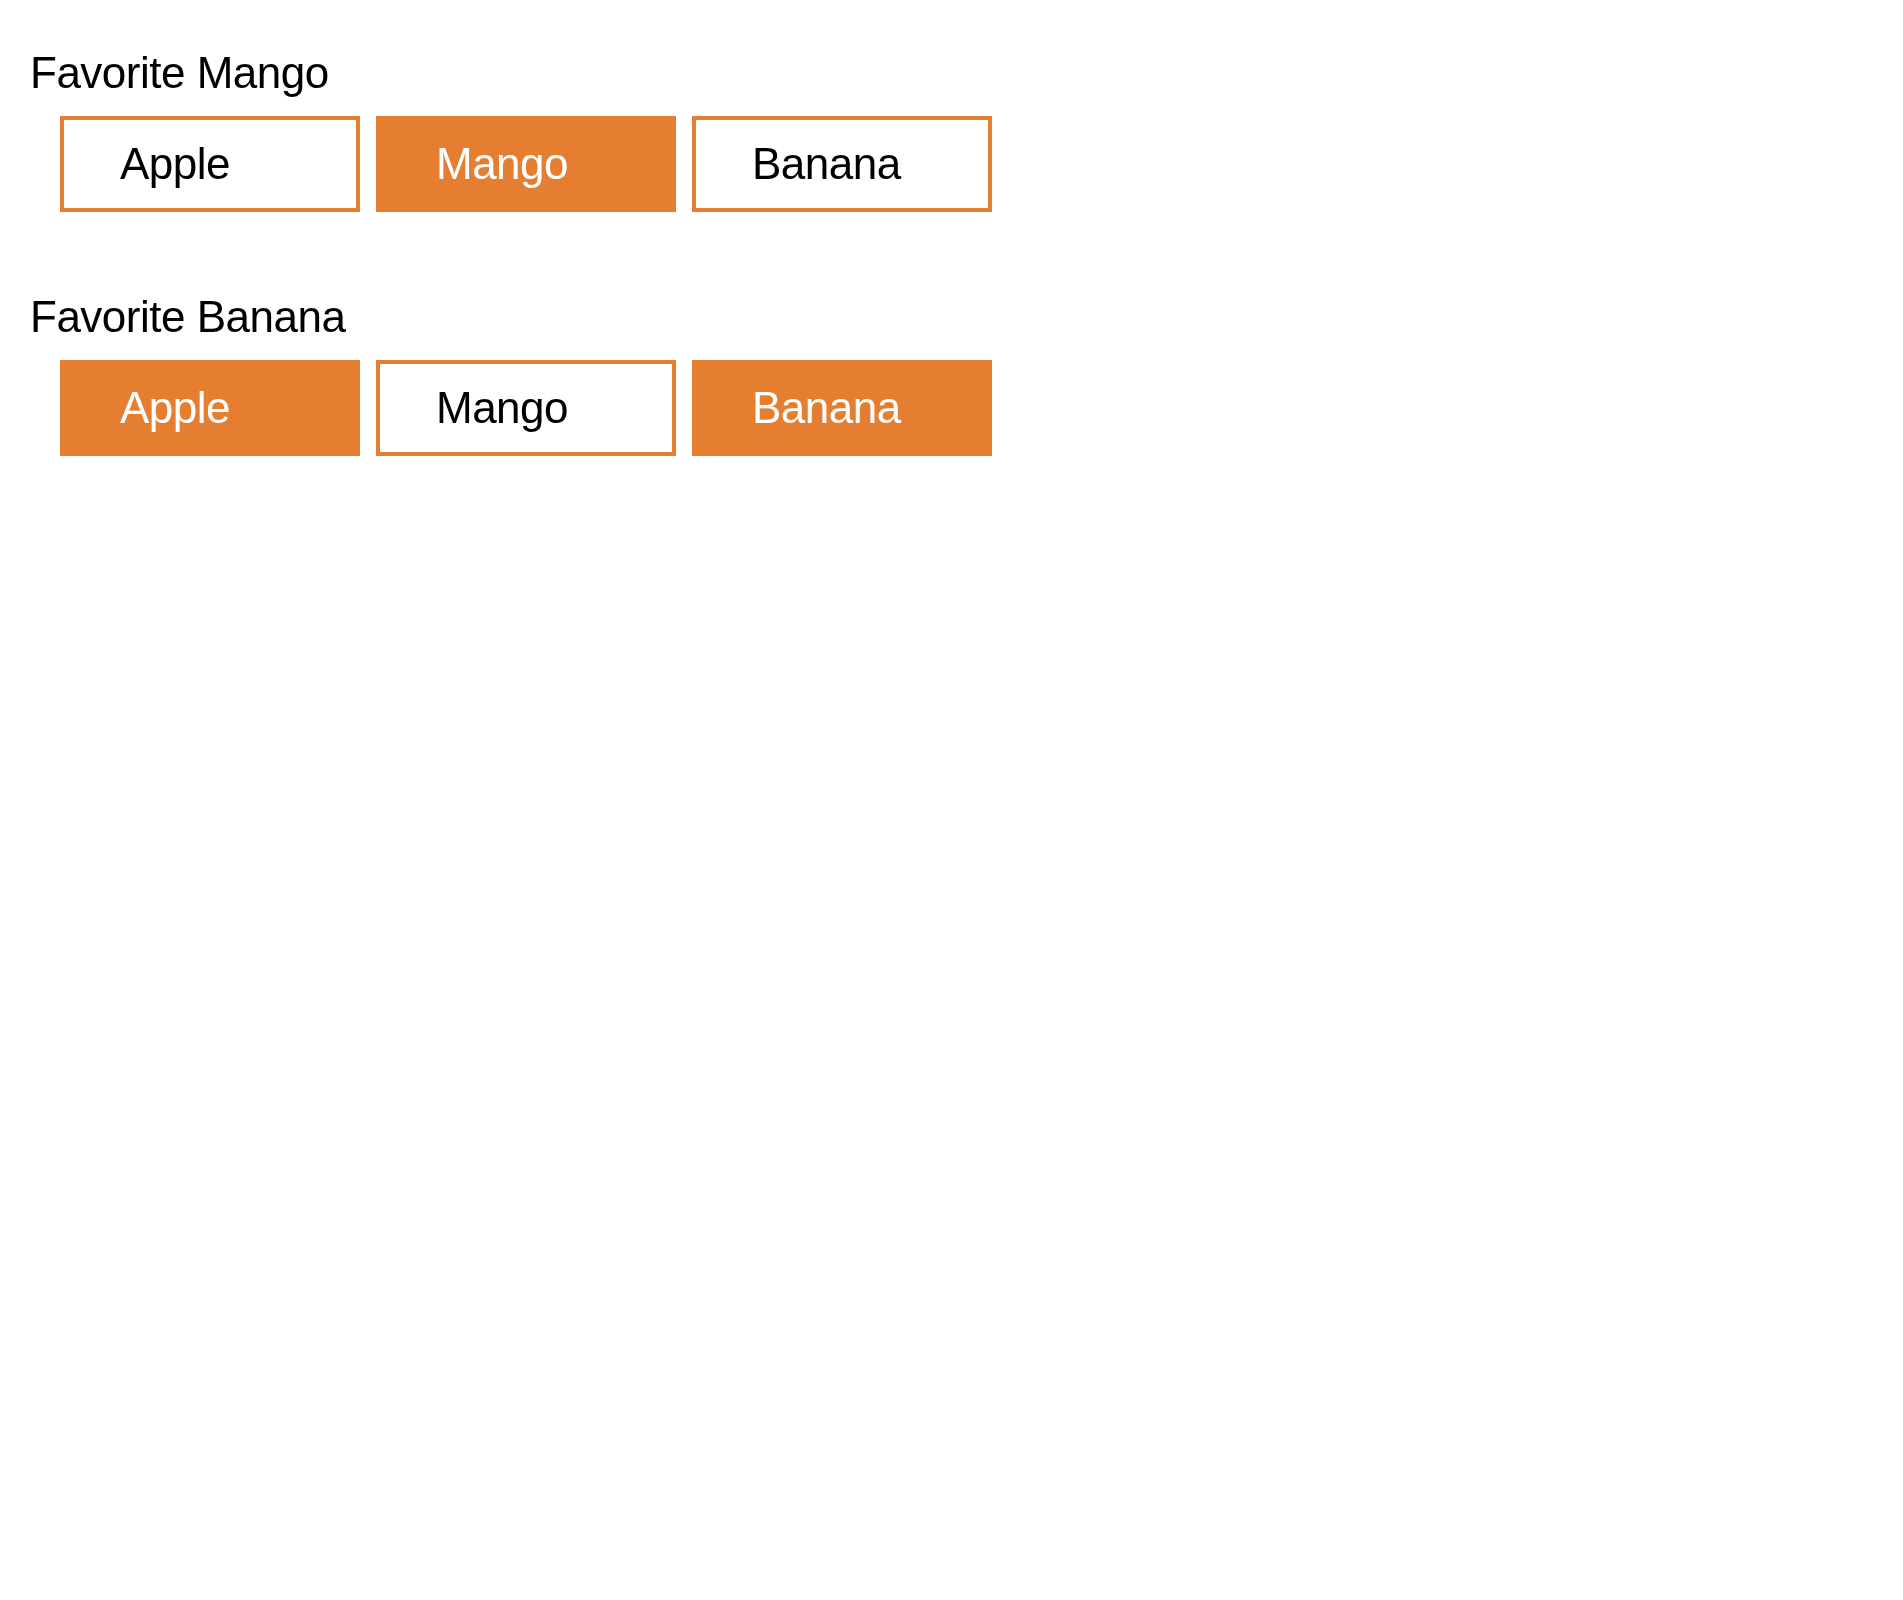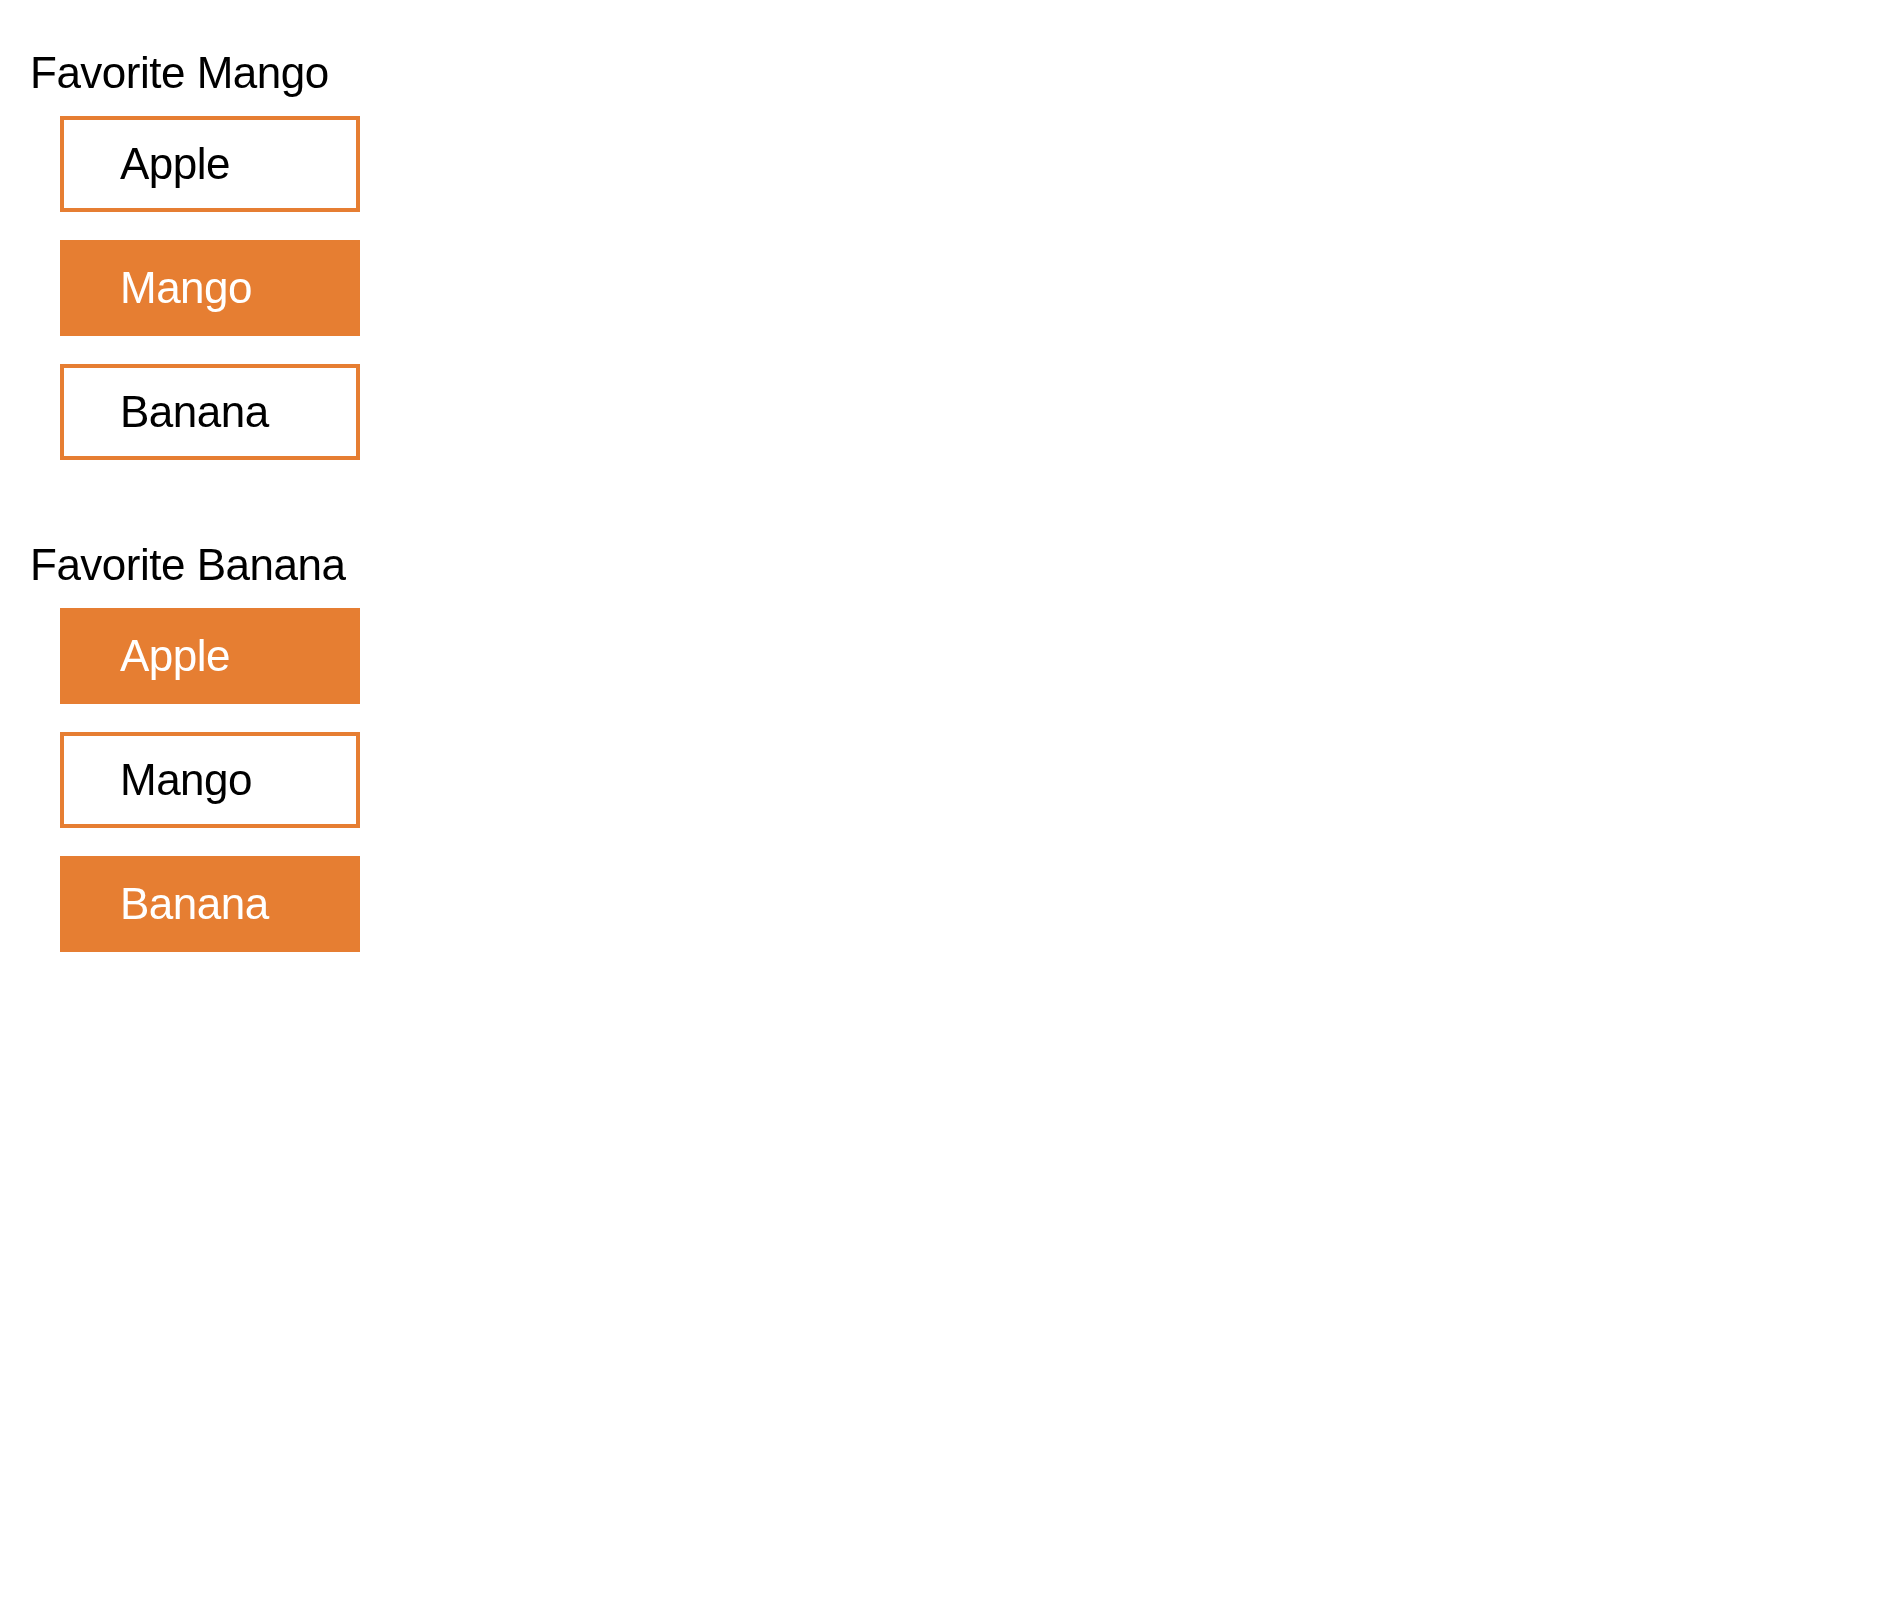--- a/index.html
+++ b/index.html
@@ -17,22 +17,22 @@
     }
     .group-title {
       font-size: 44px;
       font-weight: 400;
       color: #000000;
       margin-bottom: 18px;
       letter-spacing: -0.5px;
     }
     .option-list {
       display: flex;
-      flex-direction: column;
-      gap: 28px;
+      flex-direction: row;
+      gap: 16px;
       padding-left: 30px;
     }
     .option {
       width: 300px;
       height: 96px;
       border: 4px solid #e67e32;
       background: #ffffff;
       color: #000000;
       font-size: 44px;
       font-weight: 400;

